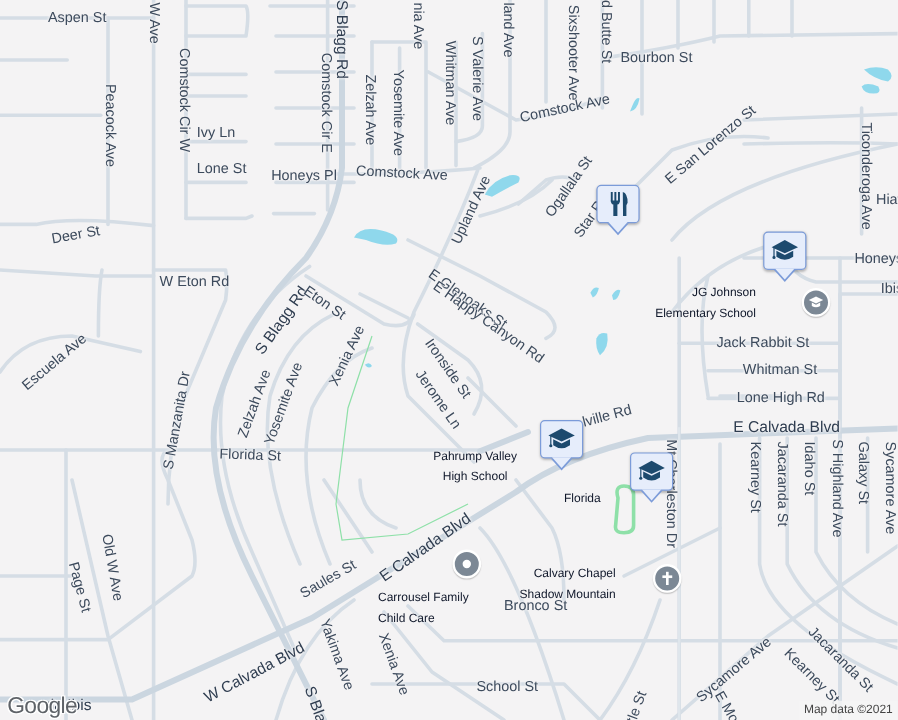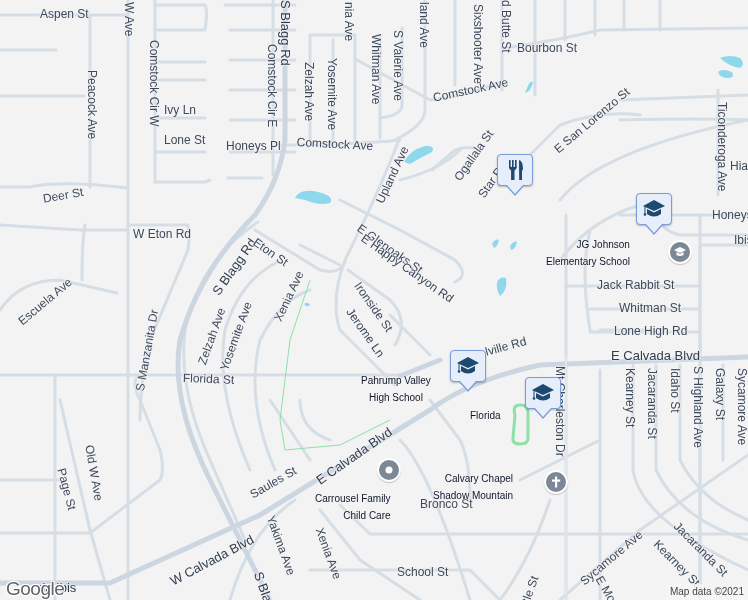--- a/index.html
+++ b/index.html
@@ -217,21 +217,21 @@
       <div class="lbl" style="left: 660px; top: 538px; transform: rotate(45deg);">Kearney St</div>
       <div class="lbl" style="left: 578px; top: 578px; transform: rotate(-40deg);">Sycamore Ave</div>
       <div class="lbl" style="left: 604px; top: 574px; transform: rotate(60deg);">E Mount</div>
       <div class="lbl" style="left: 520px; top: 600px; transform: rotate(-70deg);">tle St</div>
     </div>
 
   <div id="place-labels">
       <div class="poi-lbl" style="left: 546px; top: 236px; text-align: right;">JG Johnson<br>Elementary School</div>
       <div class="poi-lbl" style="left: 361px; top: 372px; text-align: center;">Pahrump Valley<br>High School</div>
       <div class="poi-lbl" style="left: 470px; top: 407px; text-align: left;">Florida</div>
-      <div class="poi-lbl" style="left: 315px; top: 490px; text-align: right;">Carrousel Family<br>Child Care</div>
+      <div class="poi-lbl" style="left: 315px; top: 490px; text-align: left;">Carrousel Family<br>Child Care</div>
       <div class="poi-lbl" style="left: 433px; top: 470px; text-align: right;">Calvary Chapel<br>Shadow Mountain</div>
     </div>
 
   <div class="pin" style="left:497px; top:154px;">
     <svg width="24" height="22" viewBox="0 0 24 22">
         <g fill="#1d4a6e">
           <rect x="6" y="1" width="1.6" height="8"></rect>
           <rect x="9" y="1" width="1.6" height="8"></rect>
           <rect x="12" y="1" width="1.6" height="8"></rect>
           <path d="M6 8 H13.6 Q13.6 11 11.5 11.5 V21 H8.1 V11.5 Q6 11 6 8 Z"></path>

